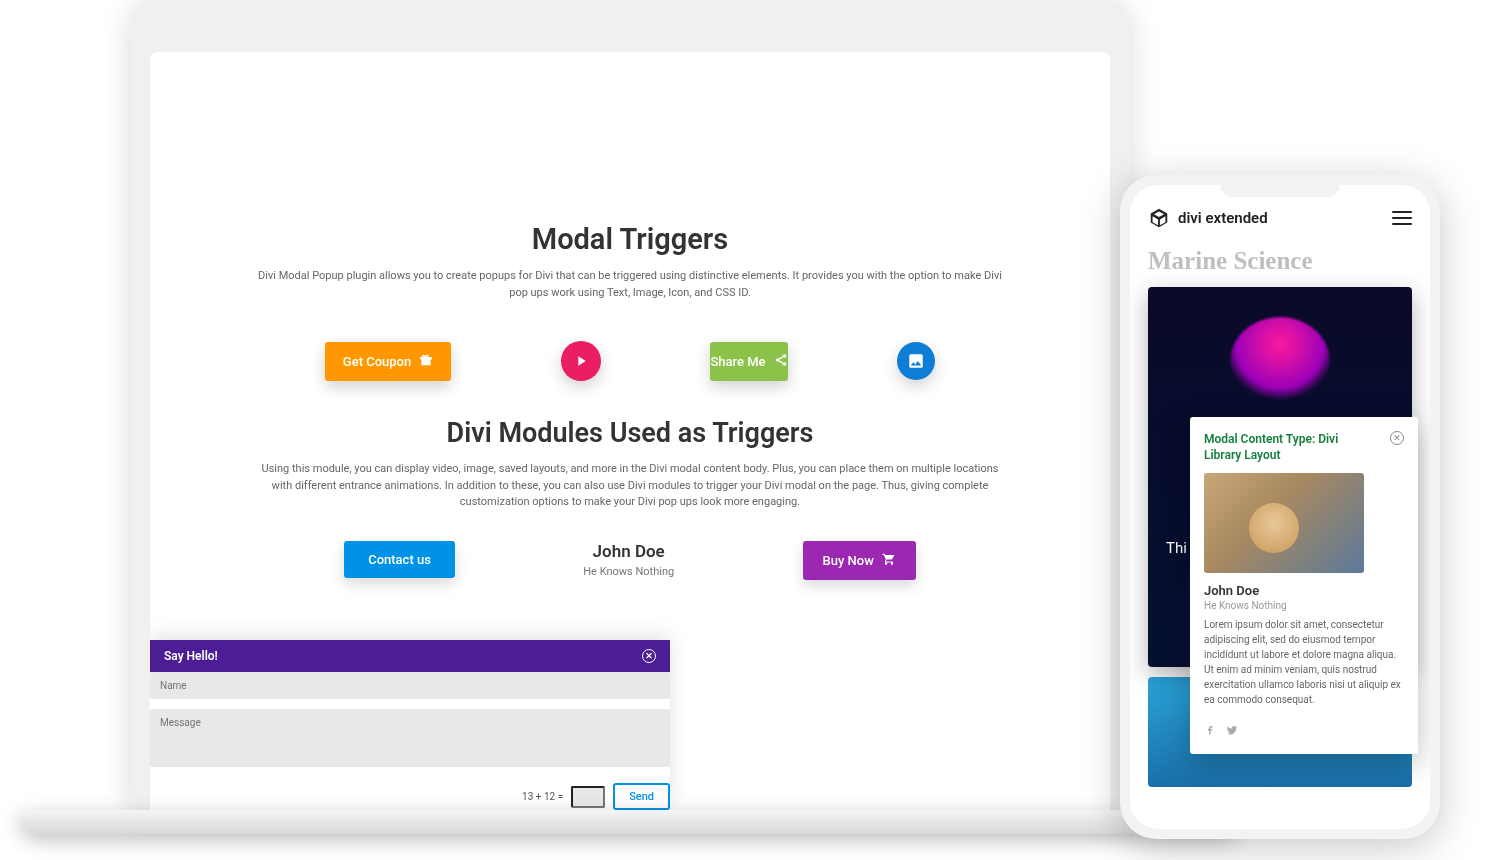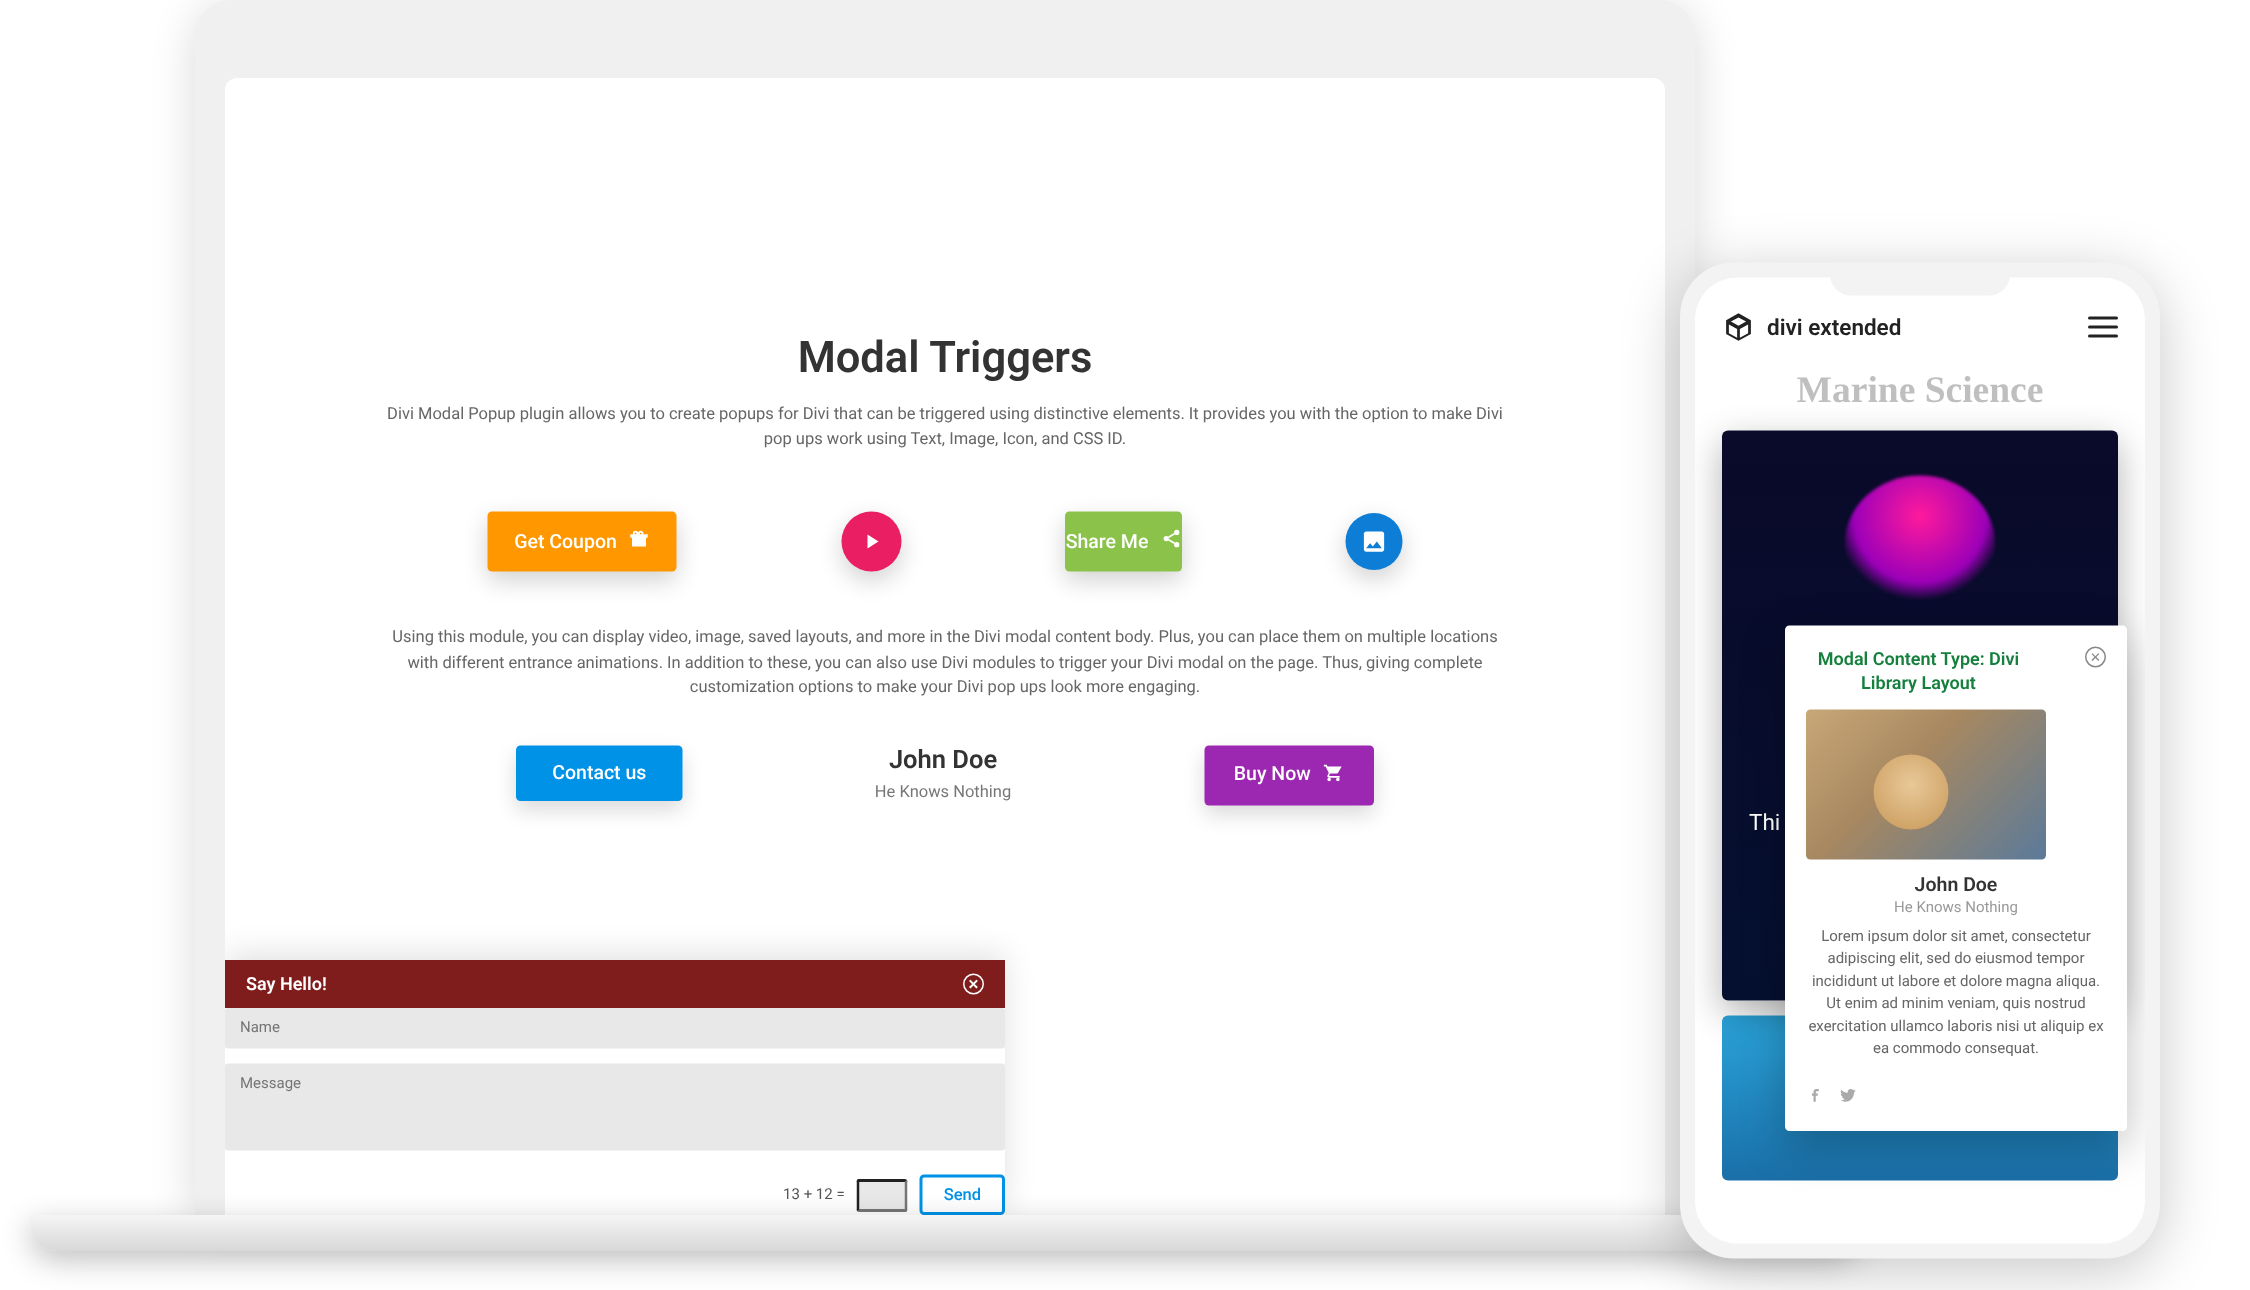--- a/index.html
+++ b/index.html
@@ -55,21 +55,21 @@
 .section2 .h1 { font-size: 27px; }
 
 .trigger-row2 { display: flex; justify-content: space-around; align-items: flex-start; width: 700px; margin: 30px auto 0; }
 .btn-blue { background: #0092e6; color: #fff; padding: 11px 24px; border-radius: 3px; font-size: 13px; font-weight: 500; box-shadow: 0 6px 14px rgba(0,0,0,0.15); }
 .person-name { font-size: 17px; font-weight: 600; color: #333; }
 .person-sub { font-size: 11px; color: #777; margin-top: 4px; }
 .btn-purple { background: #9c27b0; color: #fff; padding: 11px 20px; border-radius: 3px; font-size: 13px; font-weight: 500; display: inline-flex; align-items: center; gap: 8px; box-shadow: 0 6px 14px rgba(0,0,0,0.15); }
 
 
 .contact-modal { position: absolute; bottom: 0; left: 0; width: 520px; background: #fff; box-shadow: 0 -4px 20px rgba(0,0,0,0.12); }
-.contact-header { background: #7f1d1d; color: #fff; padding: 9px 14px; display: flex; justify-content: space-between; align-items: flex-end; font-size: 12px; font-weight: 600; }
+.contact-header { background: #4c1d95; color: #fff; padding: 9px 14px; display: flex; justify-content: space-between; align-items: flex-end; font-size: 12px; font-weight: 600; }
 .contact-close { width: 14px; height: 14px; border: 1.5px solid #fff; border-radius: 50%; display: flex; align-items: center; justify-content: center; font-size: 9px; }
 .contact-body { padding: 0; }
 .form-row { display: flex; gap: 10px; }
 .input-f { flex: 1; background: #e8e8e8; border: none; padding: 8px 10px; font-size: 10px; color: #888; border-radius: 2px; }
 .textarea-f { width: 100%; background: #e8e8e8; border: none; padding: 8px 10px; font-size: 10px; color: #888; border-radius: 2px; margin-top: 10px; height: 58px; resize: none; }
 .form-bottom { display: flex; justify-content: flex-end; align-items: center; gap: 8px; margin-top: 12px; }
 .captcha-label { font-size: 10px; color: #555; }
 .captcha-box { width: 34px; height: 22px; background: #e8e8e8; border-radius: 2px; }
 .send-btn { border: 2px solid #0092e6; background: #fff; color: #0092e6; padding: 5px 14px; border-radius: 3px; font-size: 11px; font-weight: 500; }
 
@@ -78,21 +78,21 @@
   position: absolute;
   right: 60px;
   top: 175px;
   width: 320px;
   height: 664px;
   background: #f3f3f3;
   border-radius: 36px;
   box-shadow: 0 8px 40px rgba(0,0,0,0.22);
 }
 .phone-notch { position: absolute; top: 0; left: 50%; transform: translateX(-50%); width: 120px; height: 22px; background: #f3f3f3; border-radius: 0 0 14px 14px; z-index: 5; }
-.phone-screen { position: absolute; inset: 10px; background: #fff; border-radius: 28px; overflow: hidden; text-align: center; }
+.phone-screen { position: absolute; inset: 10px; background: #fff; border-radius: 28px; overflow: hidden; }
 
 .phone-header { display: flex; justify-content: space-between; align-items: center; padding: 22px 18px 10px; }
 .phone-logo { display: flex; align-items: center; gap: 8px; font-size: 15px; font-weight: 600; color: #222; }
 .logo-mark { width: 22px; height: 22px; }
 .hamburger { width: 20px; height: 14px; display: flex; flex-direction: column; justify-content: space-between; }
 .hamburger span { display: block; height: 2px; background: #222; border-radius: 1px; }
 
 .phone-title { font-family: Georgia, serif; font-size: 25px; font-weight: 700; color: #bfbfbf; padding: 8px 18px 12px; }
 
 .phone-hero { margin: 0 18px; height: 380px; background: linear-gradient(180deg, #0a0a2a 0%, #051030 100%); border-radius: 4px; position: relative; display: flex; flex-direction: column; align-items: center; justify-content: flex-start; box-shadow: 0 8px 24px rgba(0,0,0,0.3); padding-top: 30px; }
@@ -151,20 +151,21 @@
         </div>
         <div class="img-circle">
           <svg width="18" height="18" viewBox="0 0 24 24">
               <path d="M21 19V5c0-1.1-.9-2-2-2H5c-1.1 0-2 .9-2 2v14c0 1.1.9 2 2 2h14c1.1 0 2-.9 2-2zM8.5 13.5l2.5 3 3.5-4.5 4.5 6H5l3.5-4.5z"></path>
             </svg>
         </div>
       </div>
     </div>
 
     <div class="section2">
+      <h1 class="h1">Divi Modules Used as Triggers</h1>
       <p class="desc">Using this module, you can display video, image, saved layouts, and more in the Divi modal content body. Plus, you can place them on multiple locations with different entrance animations. In addition to these, you can also use Divi modules to trigger your Divi modal on the page. Thus, giving complete customization options to make your Divi pop ups look more engaging.</p>
 
       <div class="trigger-row2">
         <div class="btn-blue">Contact us</div>
         <div>
           <div class="person-name">John Doe</div>
           <div class="person-sub">He Knows Nothing</div>
         </div>
         <div class="btn-purple">
           <span>Buy Now</span>

